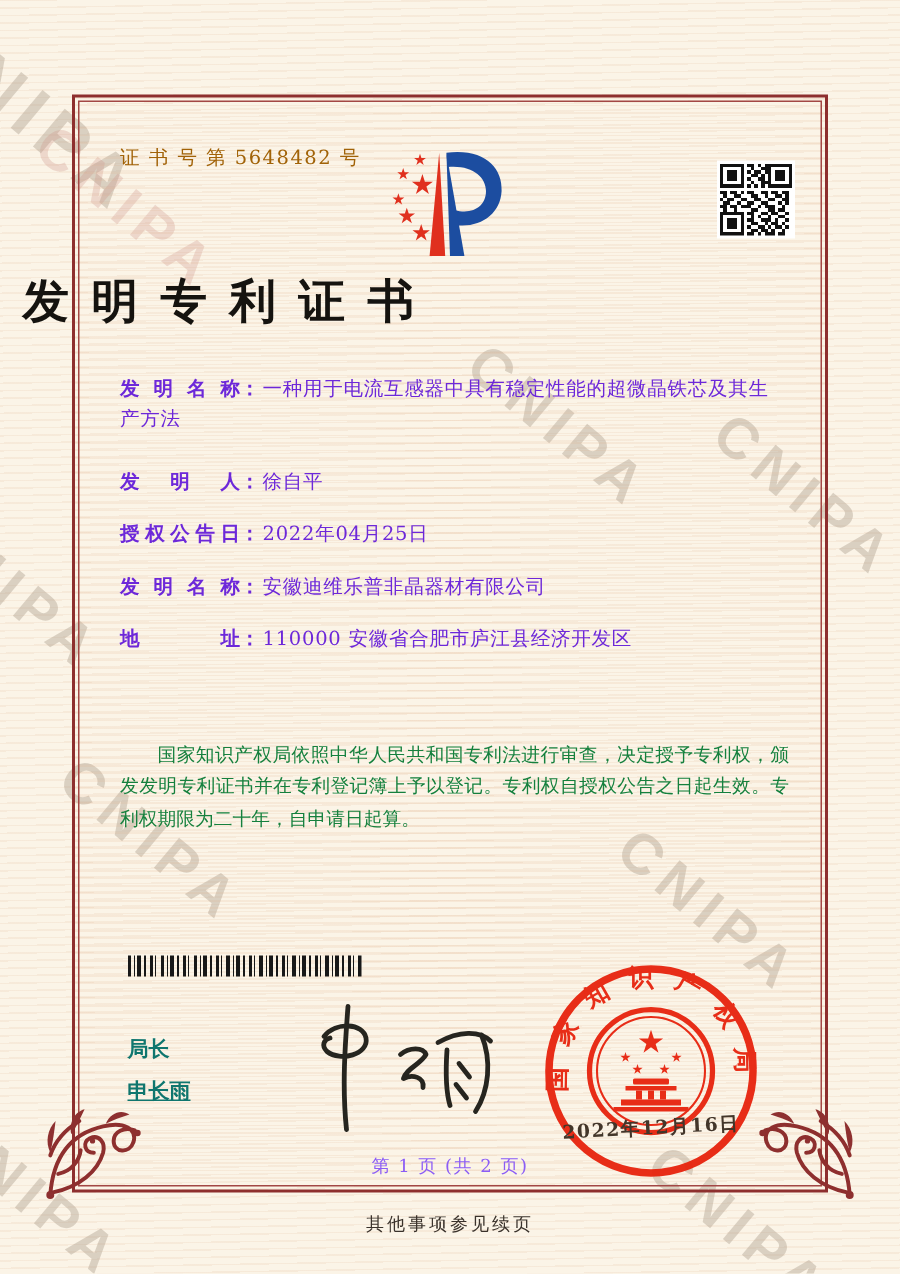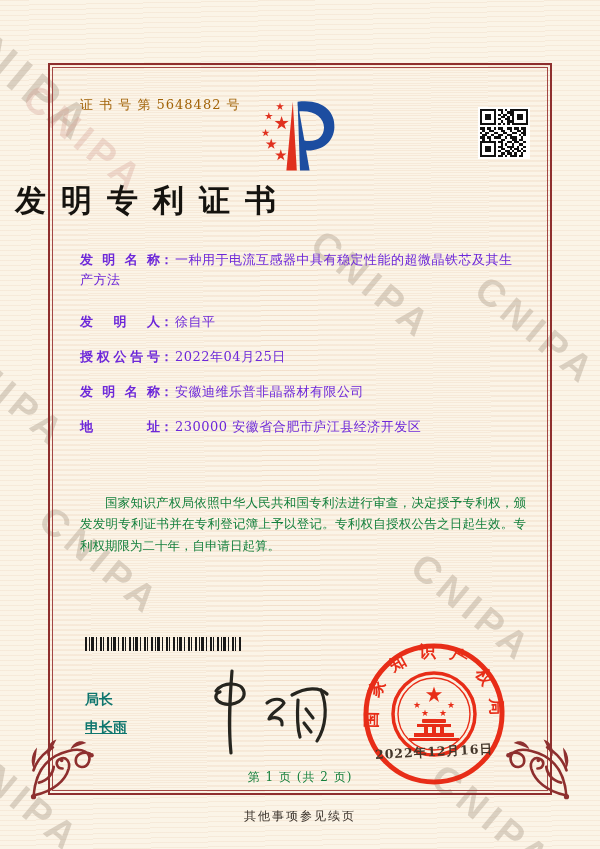--- a/index.html
+++ b/index.html
@@ -76,21 +76,21 @@
   .signer .name{margin-top:10px;text-decoration:underline;}
   .autograph{position:absolute;left:172px;top:666px;width:160px;height:92px;z-index:3;}
   .seal{position:absolute;left:360px;top:640px;width:148px;height:148px;z-index:4;opacity:.95;}
   .seal-date{
     position:absolute;left:366px;top:744px;width:136px;z-index:5;text-align:center;
     font-size:12.5px;font-weight:700;color:#43362a;letter-spacing:1px;
     transform:rotate(-3deg);
   }
   .page-no{
     position:absolute;left:0;right:0;top:769px;z-index:3;text-align:center;
-    font-size:12px;color:#15803d;letter-spacing:1px;
+    font-size:12px;color:#8b5cf6;letter-spacing:1px;
   }
   .flourish{position:absolute;top:729px;width:88px;height:72px;z-index:3;}
   .flourish.left{left:30px;}
   .flourish.right{left:482px;transform:scaleX(-1);}
   .footer-note{
     position:absolute;left:0;right:0;top:808px;z-index:3;text-align:center;
     font-size:12px;color:#3a322b;letter-spacing:2px;
   }
 </style>
 </head>
@@ -150,27 +150,27 @@
 <div class="title">发明专利证书</div>
 
 <div class="fields">
   <div class="frow first">
     <span class="flabel">发明名称</span><span class="fcolon">：</span><span class="fvalue">一种用于电流互感器中具有稳定性能的超微晶铁芯及其生产方法</span>
   </div>
   <div class="frow">
     <span class="flabel">发明人</span><span class="fcolon">：</span><span class="fvalue">徐自平</span>
   </div>
   <div class="frow">
-    <span class="flabel">授权公告号</span><span class="fcolon">：</span><span class="fvalue">2022年04月25日</span>
+    <span class="flabel">授权公告日</span><span class="fcolon">：</span><span class="fvalue">2022年04月25日</span>
   </div>
   <div class="frow">
     <span class="flabel">发明名称</span><span class="fcolon">：</span><span class="fvalue">安徽迪维乐普非晶器材有限公司</span>
   </div>
   <div class="frow">
-    <span class="flabel">地址</span><span class="fcolon">：</span><span class="fvalue">230000 安徽省合肥市庐江县经济开发区</span>
+    <span class="flabel">地址</span><span class="fcolon">：</span><span class="fvalue">110000 安徽省合肥市庐江县经济开发区</span>
   </div>
 </div>
 
 <div class="paras">
   <p>国家知识产权局依照中华人民共和国专利法进行审查，决定授予专利权，颁发发明专利证书并在专利登记簿上予以登记。专利权自授权公告之日起生效。专利权期限为二十年，自申请日起算。</p>
 </div>
 
 <div class="barcode"></div>
 
 <div class="signer">

